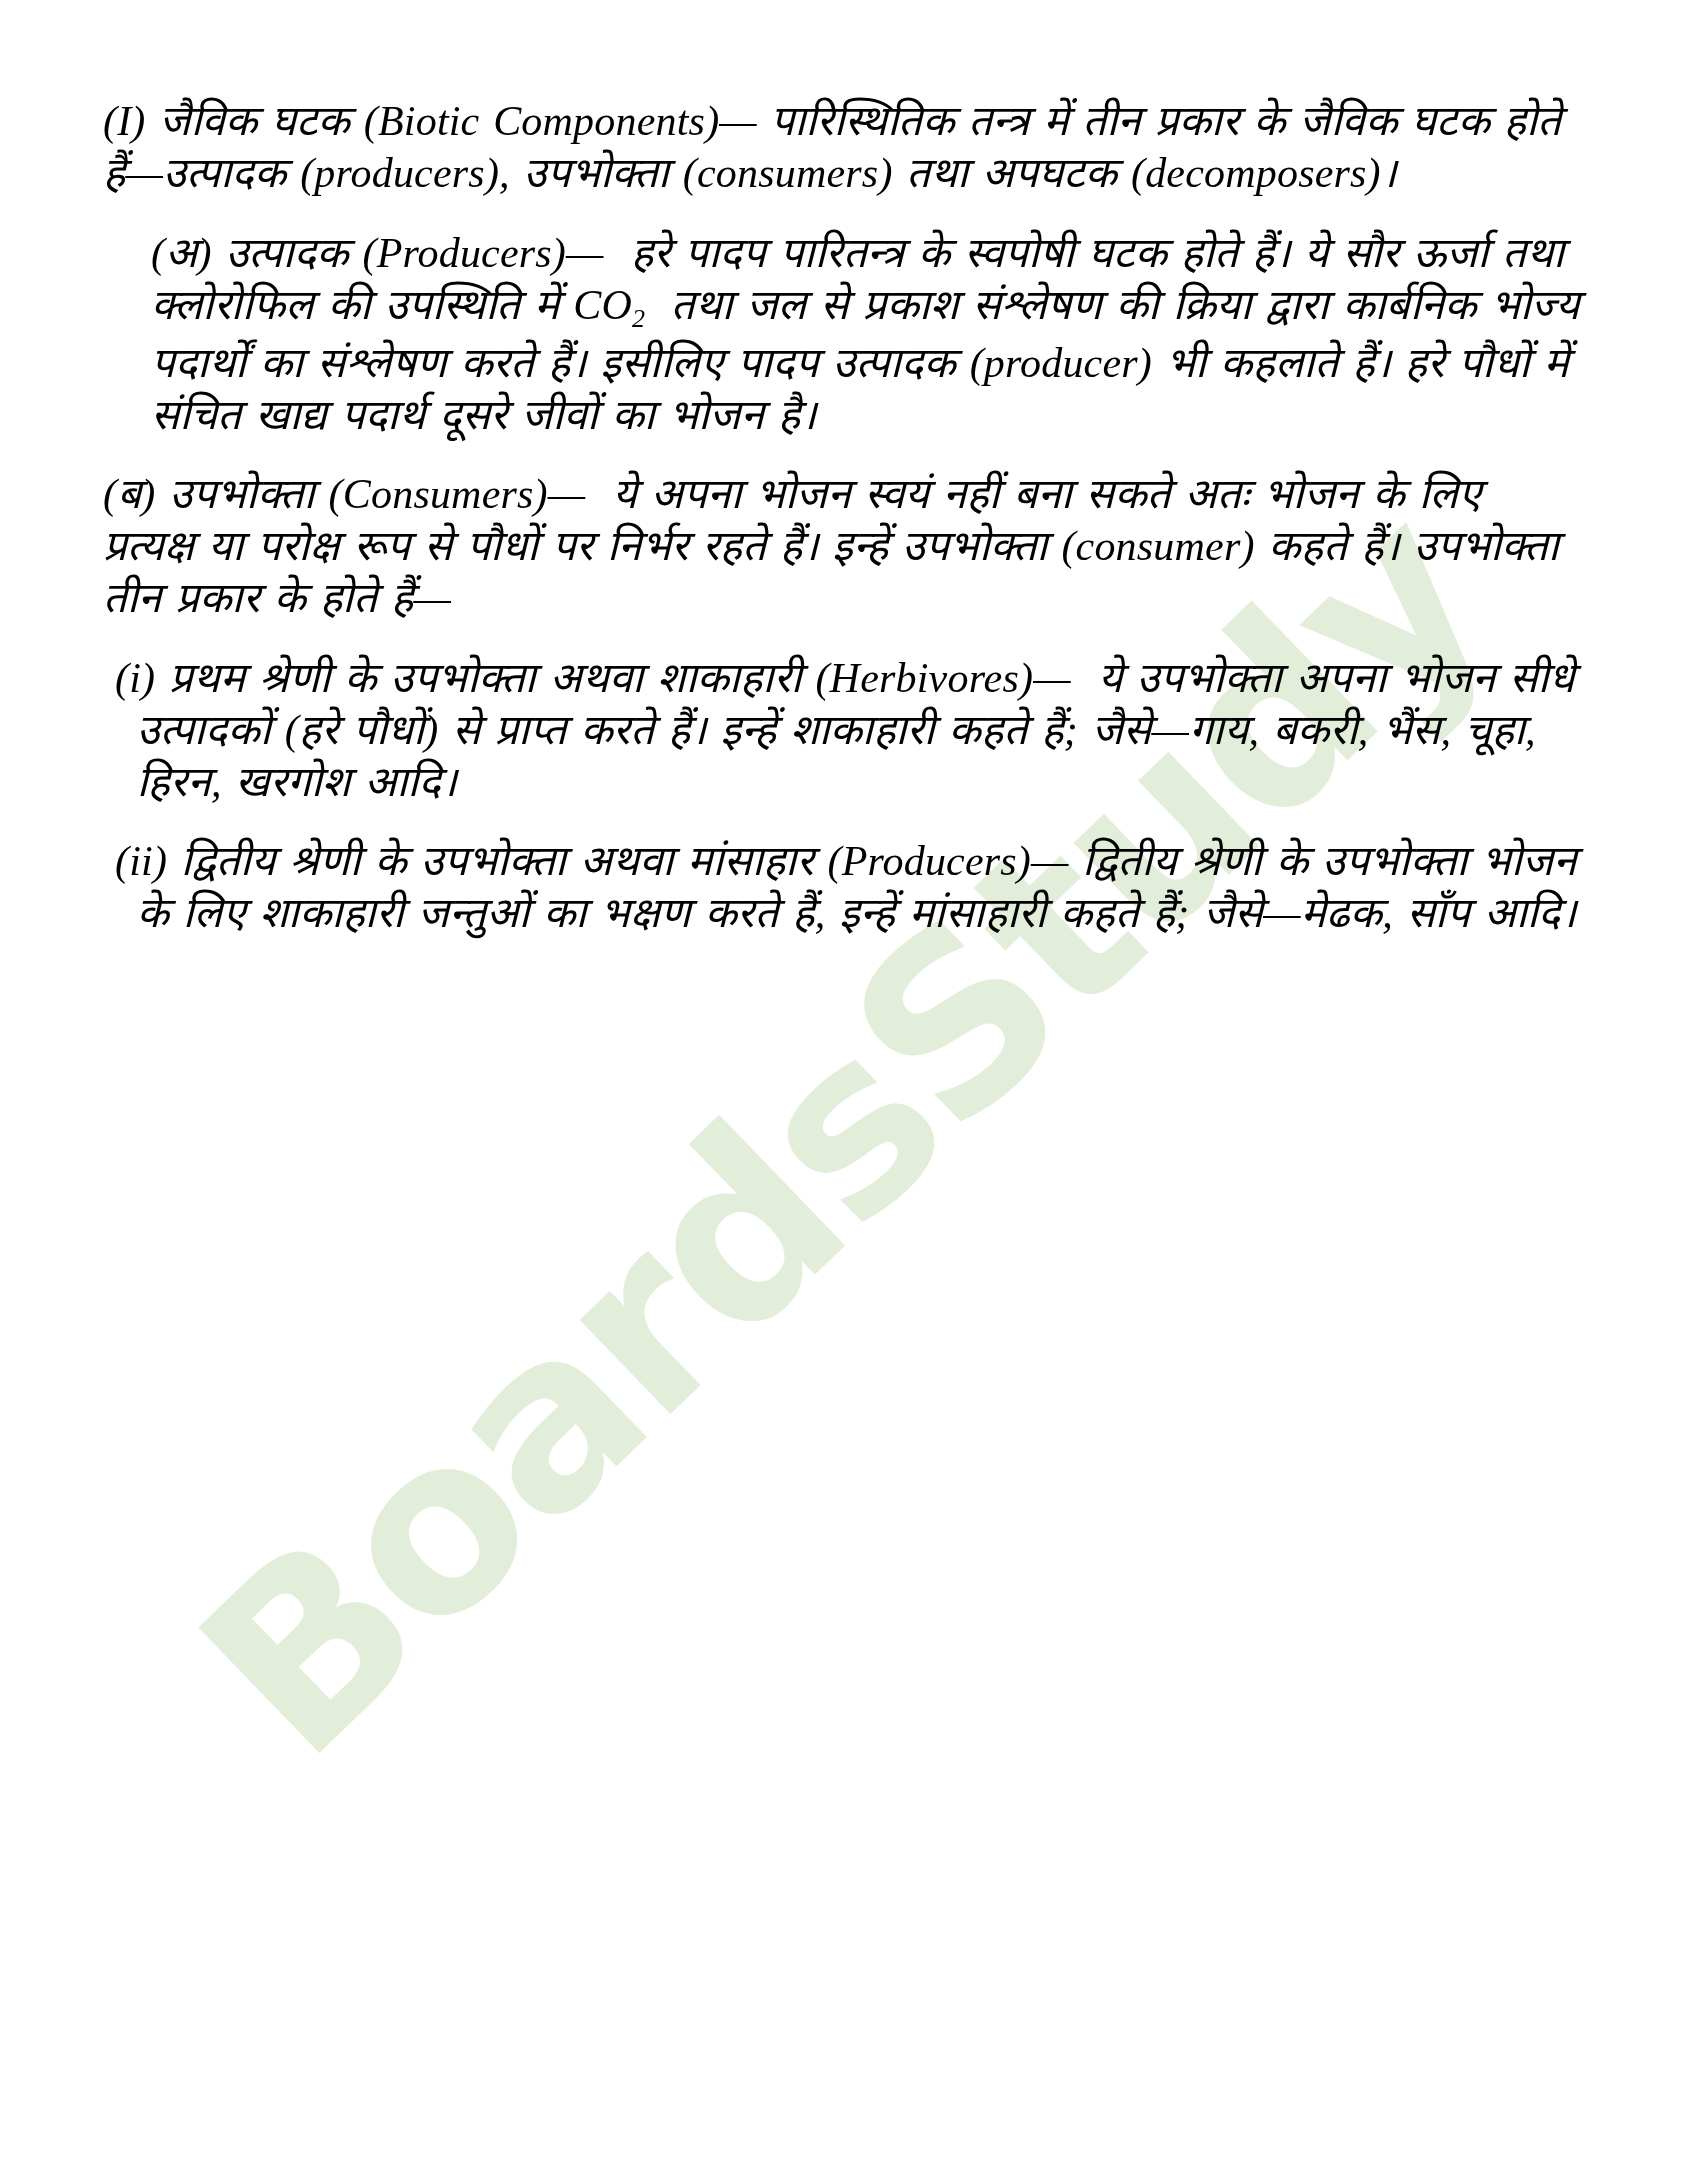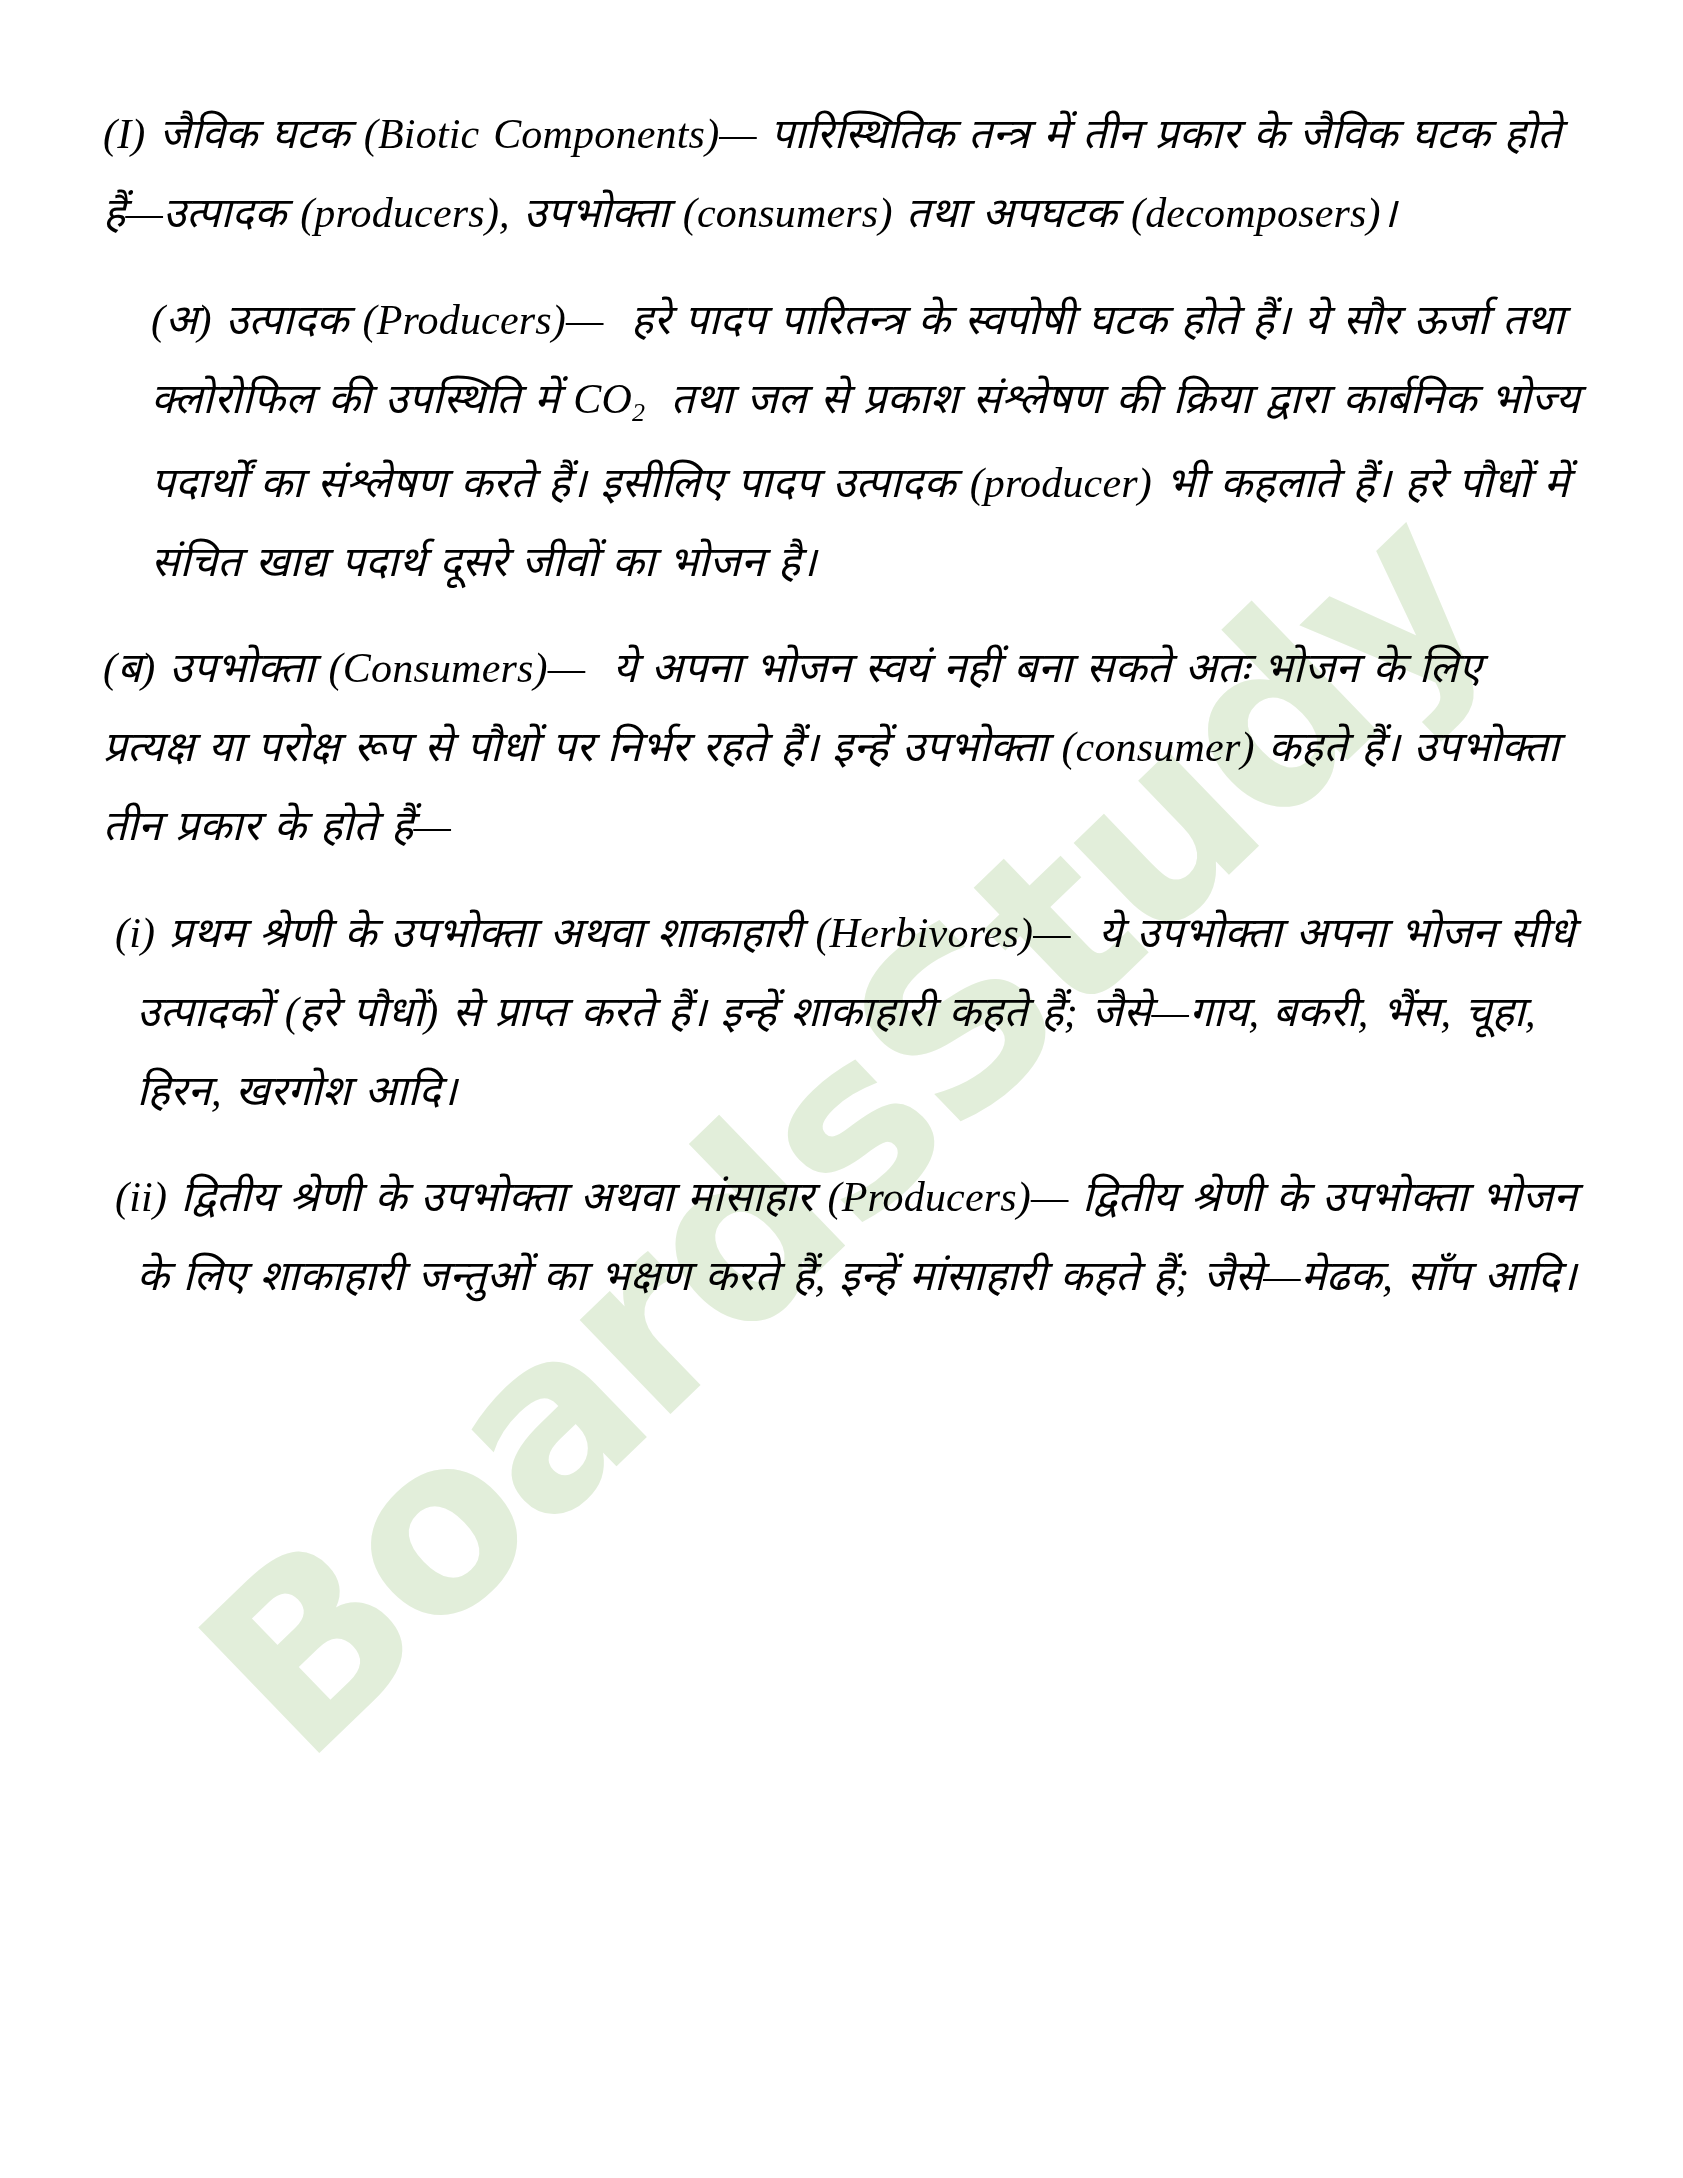--- a/index.html
+++ b/index.html
@@ -44,21 +44,21 @@
   #content {
     position: absolute;
     left: 103px;
     top: 95px;
     width: 1480px;
     z-index: 2;
   }
   .para {
     color: #000000;
     font-size: 42px;
-    line-height: 79px;
+    line-height: 52px;
     font-style: italic;
     margin: 0 0 25.6px 0;
     text-align: left;
     letter-spacing: 0.2px;
     word-spacing: 3px;
   }
   .para.p1 { margin-bottom: 27.6px; }
   .para.p2 { margin-bottom: 27.6px; margin-left: 48px; }
   .para.p3 { margin-bottom: 27.6px; }
   .para.p4 { margin-bottom: 27.6px; }

